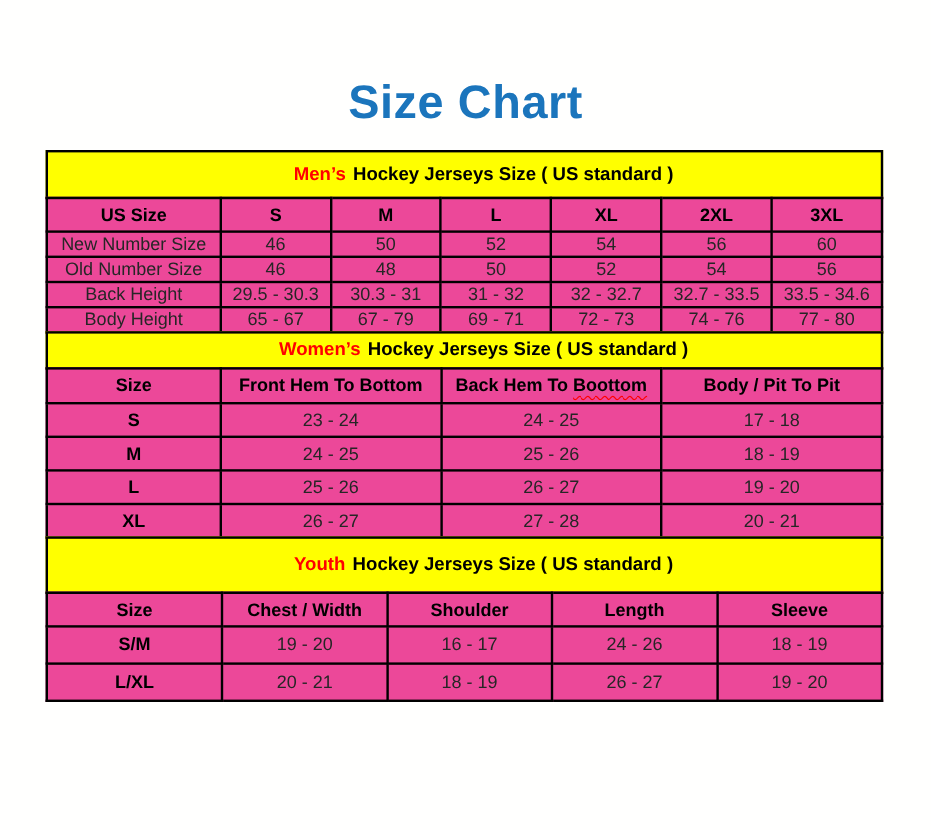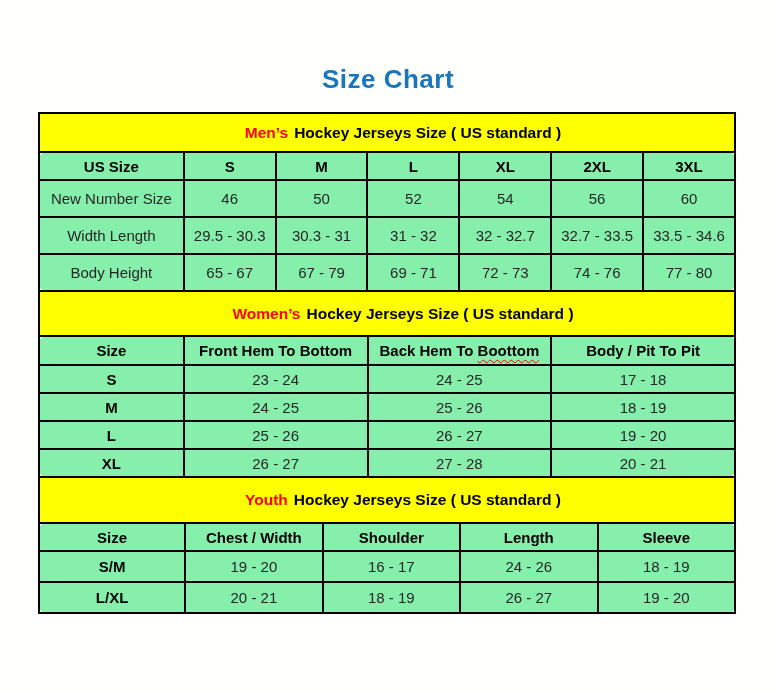--- a/index.html
+++ b/index.html
@@ -12,62 +12,61 @@
   *{box-sizing:border-box;margin:0;padding:0;}
   html,body{background:#ffffff;}
   body{
     width:776px;height:692px;overflow:hidden;
     font-family:"Liberation Sans","DejaVu Sans",sans-serif;
     color:var(--ink);
   }
   .doc{width:776px;height:692px;background:#fffffe;padding-top:64px;}
   .page-title{
     text-align:center;
-    font-size:26px;
+    font-size:39px;
     font-weight:700;
     letter-spacing:0.5px;
     color:var(--title-blue);
     margin-bottom:17px;
   }
   .chart{width:698px;margin-left:38px;}
   .band{
     display:flex;align-items:center;justify-content:center;gap:6px;
     background:var(--band-yellow);
     border:2px solid var(--line);
     font-weight:700;font-size:15.5px;color:#000;padding-left:32px;
   }
   .s0 .band{height:41px;}
-  .s1 .band{height:47px;text-align:center;}
+  .s1 .band{height:32px;text-align:center;}
   .s2 .band{height:48px;}
   .band .hl{color:var(--accent-red);}
   section{margin-top:-2px;}
   section:first-of-type{margin-top:0;}
   table{
     width:100%;
     border-collapse:collapse;
     table-layout:fixed;
     margin-top:-2px;
-    background:#86efac;
-    border-radius:10px;
+    background:#ec4899;
   }
   th,td{
     border:2px solid var(--line);
     text-align:center;vertical-align:middle;
     font-size:15px;
     padding:0 2px;
     overflow:hidden;white-space:nowrap;
   }
   th{font-weight:700;color:#000;}
   td{font-weight:400;color:#262626;}
   .s0 th:first-child,.s0 td:first-child,
   .s1 th:first-child,.s1 td:first-child{width:20.8%;}
   .s2 th:first-child,.s2 td:first-child{width:21%;}
   .s1 td:first-child,.s2 td:first-child{font-weight:700;color:#000;}
   .s0 thead tr{height:28px;}
-  .s0 tbody tr{height:37px;}
+  .s0 tbody tr{height:21px;}
   .s1 thead tr{height:29px;}
   .s1 tbody tr{height:28px;}
   .s2 thead tr{height:28px;}
   .s2 tbody tr{height:31px;}
   .squiggle{
     text-decoration:underline;
     text-decoration-style:wavy;
     text-decoration-color:var(--accent-red);
     text-decoration-thickness:1px;
     text-underline-offset:3px;
@@ -102,21 +101,30 @@
             <tr>
               <td>New Number Size</td>
               <td>46</td>
               <td>50</td>
               <td>52</td>
               <td>54</td>
               <td>56</td>
               <td>60</td>
             </tr>
             <tr>
-              <td>Width Length</td>
+              <td>Old Number Size</td>
+              <td>46</td>
+              <td>48</td>
+              <td>50</td>
+              <td>52</td>
+              <td>54</td>
+              <td>56</td>
+            </tr>
+            <tr>
+              <td>Back Height</td>
               <td>29.5 - 30.3</td>
               <td>30.3 - 31</td>
               <td>31 - 32</td>
               <td>32 - 32.7</td>
               <td>32.7 - 33.5</td>
               <td>33.5 - 34.6</td>
             </tr>
             <tr>
               <td>Body Height</td>
               <td>65 - 67</td>

